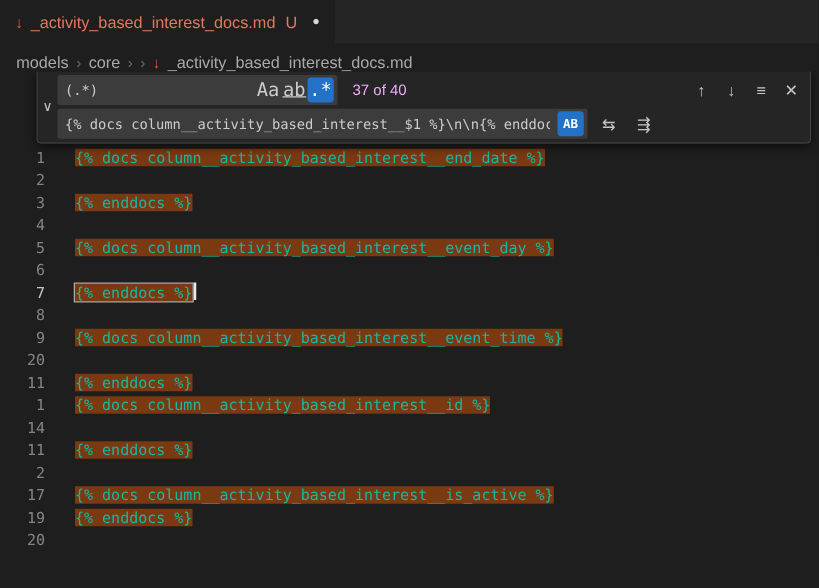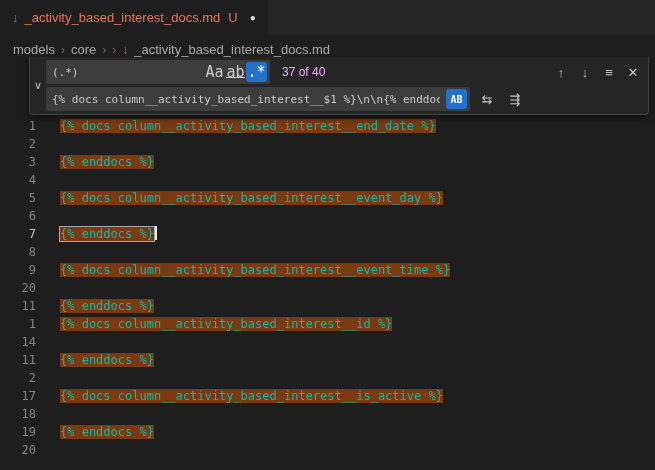--- a/index.html
+++ b/index.html
@@ -207,24 +207,20 @@
       </div>
       <div class="line">
         <div class="gutter">2</div>
         <div class="content"></div>
       </div>
       <div class="line">
         <div class="gutter">17</div>
         <div class="content"><span class="tok match">{% docs column__activity_based_interest__is_active %}</span></div>
       </div>
       <div class="line">
-        <div class="gutter">18</div>
-        <div class="content"></div>
-      </div>
-      <div class="line">
         <div class="gutter">19</div>
         <div class="content"><span class="tok match">{% enddocs %}</span></div>
       </div>
       <div class="line">
         <div class="gutter">20</div>
         <div class="content"></div>
       </div>
     </div>
 </div>
 

